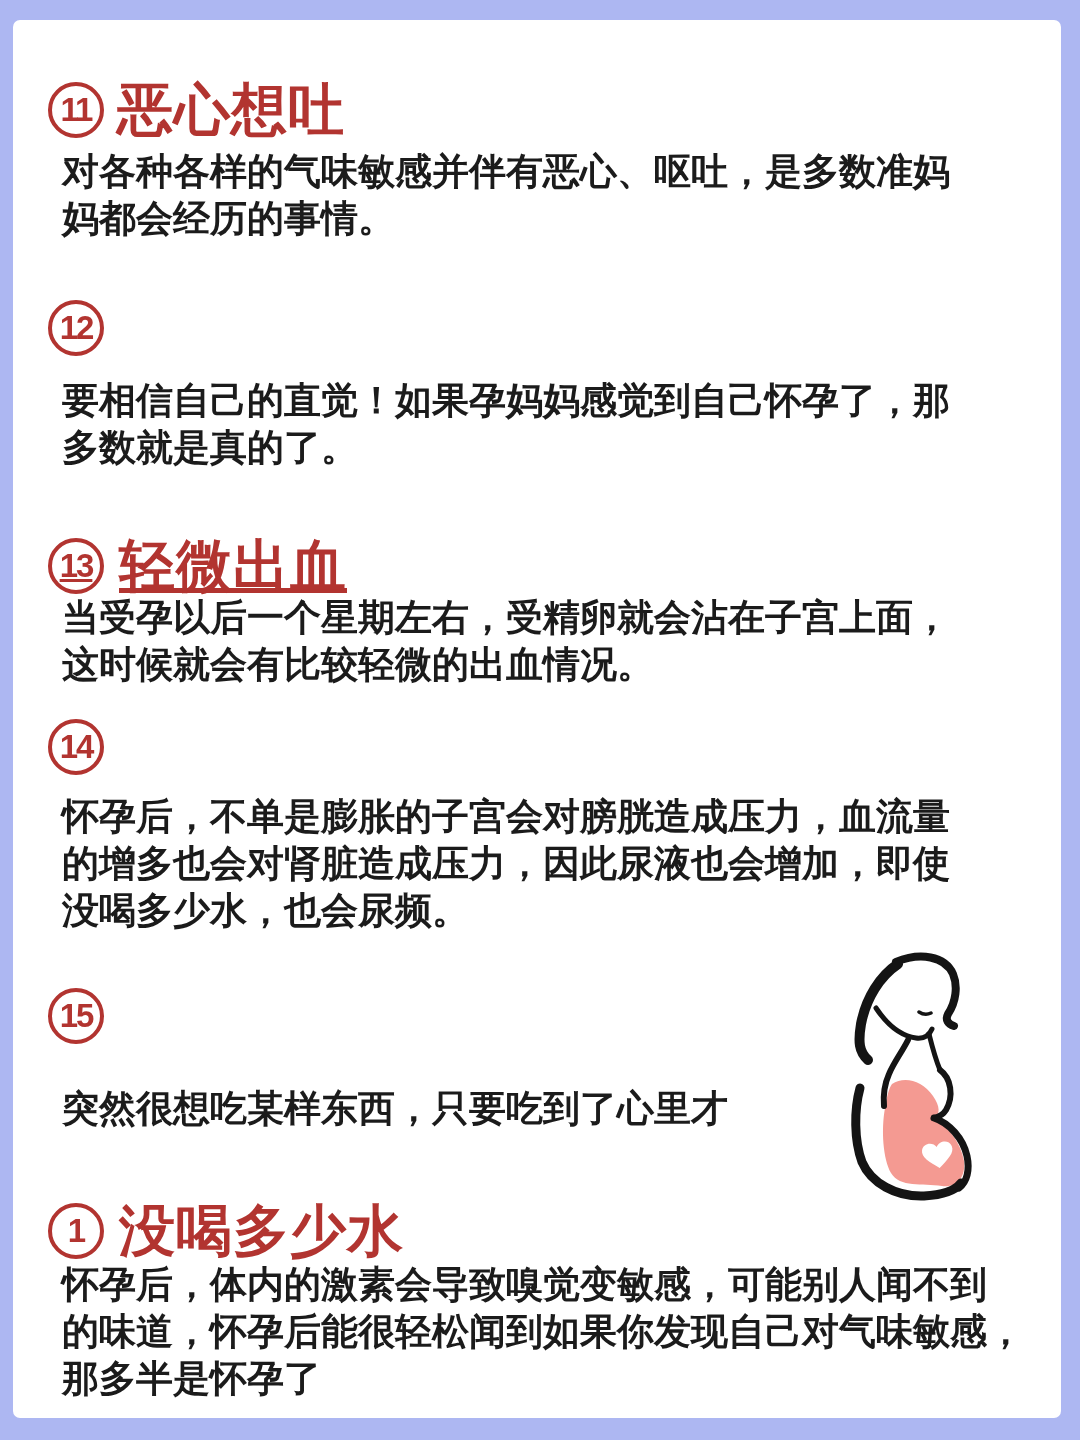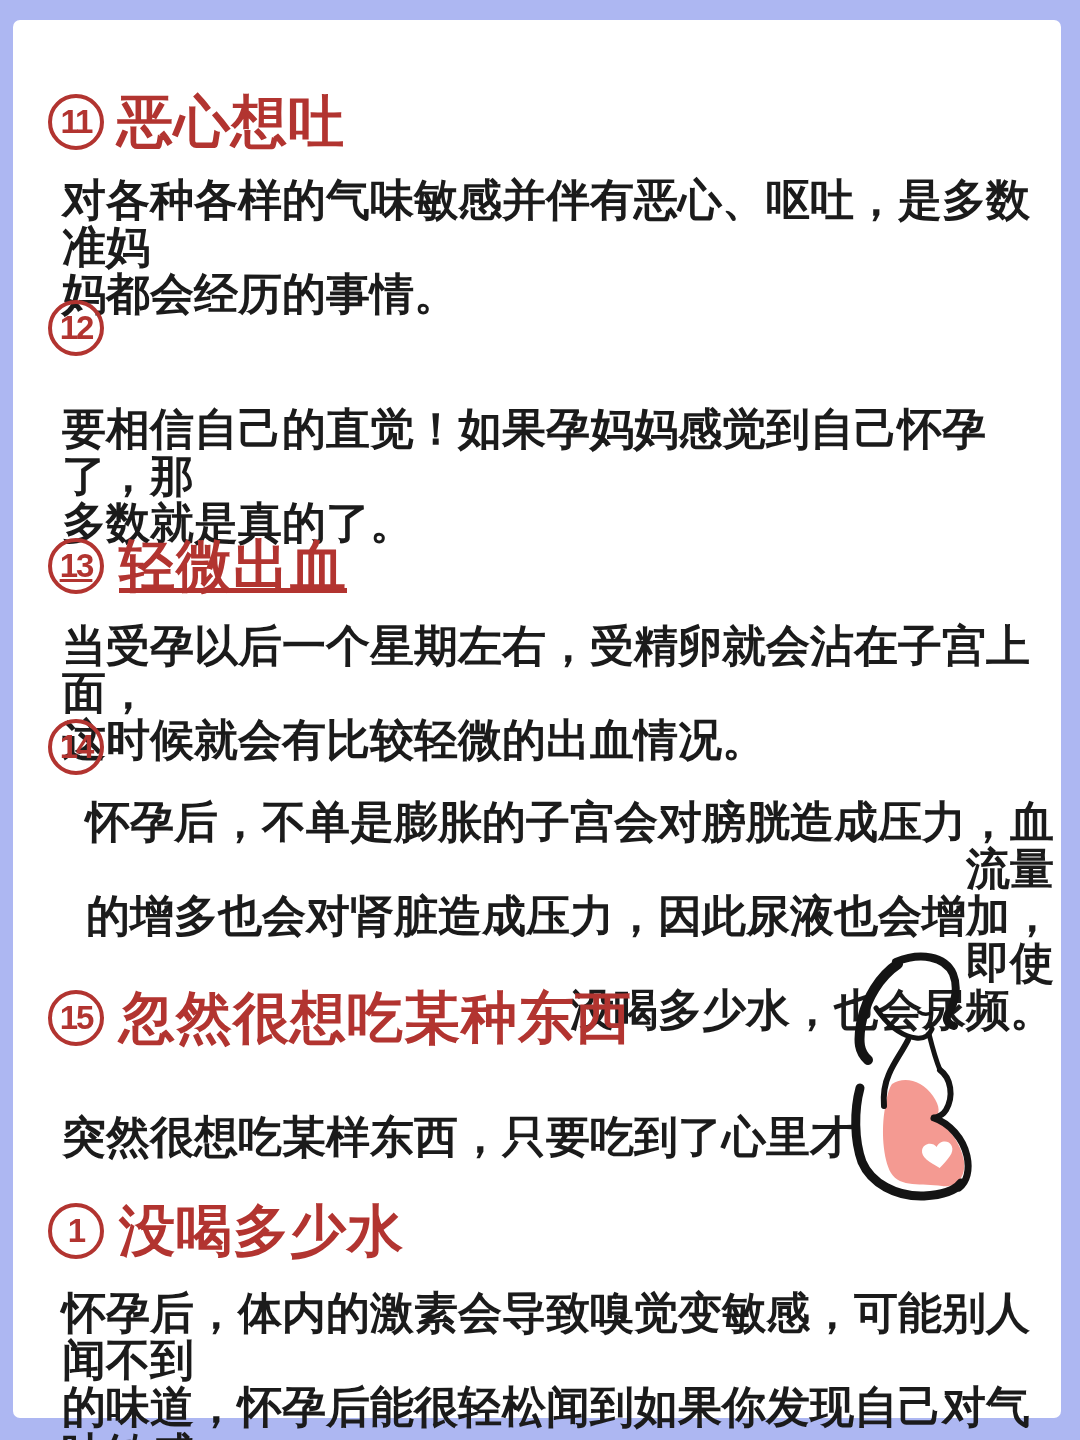--- a/index.html
+++ b/index.html
@@ -42,31 +42,30 @@
     font-size:56px;
     font-weight:900;
     line-height:60px;
     letter-spacing:1px;
     white-space:nowrap;
   }
   .body-text {
     position:absolute;
     left:62px;
     width:992px;
-    font-size:44px;
+    font-size:37px;
     font-weight:700;
     line-height:47px;
     color:#1b1b1b;
     white-space:pre-line;
-    margin-top:28px;
   }
-  #s11-h { top:92px;gap:13px; }   #s11-b { top:148px; }
+  #s11-h { top:80px;gap:13px; }   #s11-b { top:148px; }
   #s12-h { top:300px; }  #s12-b { top:377px; }
   #s13-h { top:536px;text-decoration:underline; }  #s13-b { top:594px; }
-  #s14-h { top:719px;gap:36px; }  #s14-b { top:770px;text-align:right; }
+  #s14-h { top:719px;gap:36px; }  #s14-b { top:793px; }
   #s15-h { top:988px; } #s15-b { top:1085px; width:800px; }
   #s16-h { top:1201px; } #s16-b { top:1261px; }
   .illo {
     position:absolute;
     left:846px; top:950px;
     width:134px; height:252px;
   }
 </style>
 </head>
 <body>
@@ -95,21 +94,20 @@
 
 <div class="heading" id="s14-h">
   <span class="num-badge">14</span>
 </div>
 <div class="body-text" id="s14-b">怀孕后，不单是膨胀的子宫会对膀胱造成压力，血流量
 的增多也会对肾脏造成压力，因此尿液也会增加，即使
 没喝多少水，也会尿频。</div>
 
 <div class="heading" id="s15-h">
   <span class="num-badge">15</span>
-  <span class="title">忽然很想吃某种东西</span>
 </div>
 <div class="body-text" id="s15-b">突然很想吃某样东西，只要吃到了心里才</div>
 
 <div class="heading" id="s16-h">
   <span class="num-badge">1</span>
   <span class="title">没喝多少水</span>
 </div>
 <div class="body-text" id="s16-b">怀孕后，体内的激素会导致嗅觉变敏感，可能别人闻不到
 的味道，怀孕后能很轻松闻到如果你发现自己对气味敏感，
 那多半是怀孕了</div>

